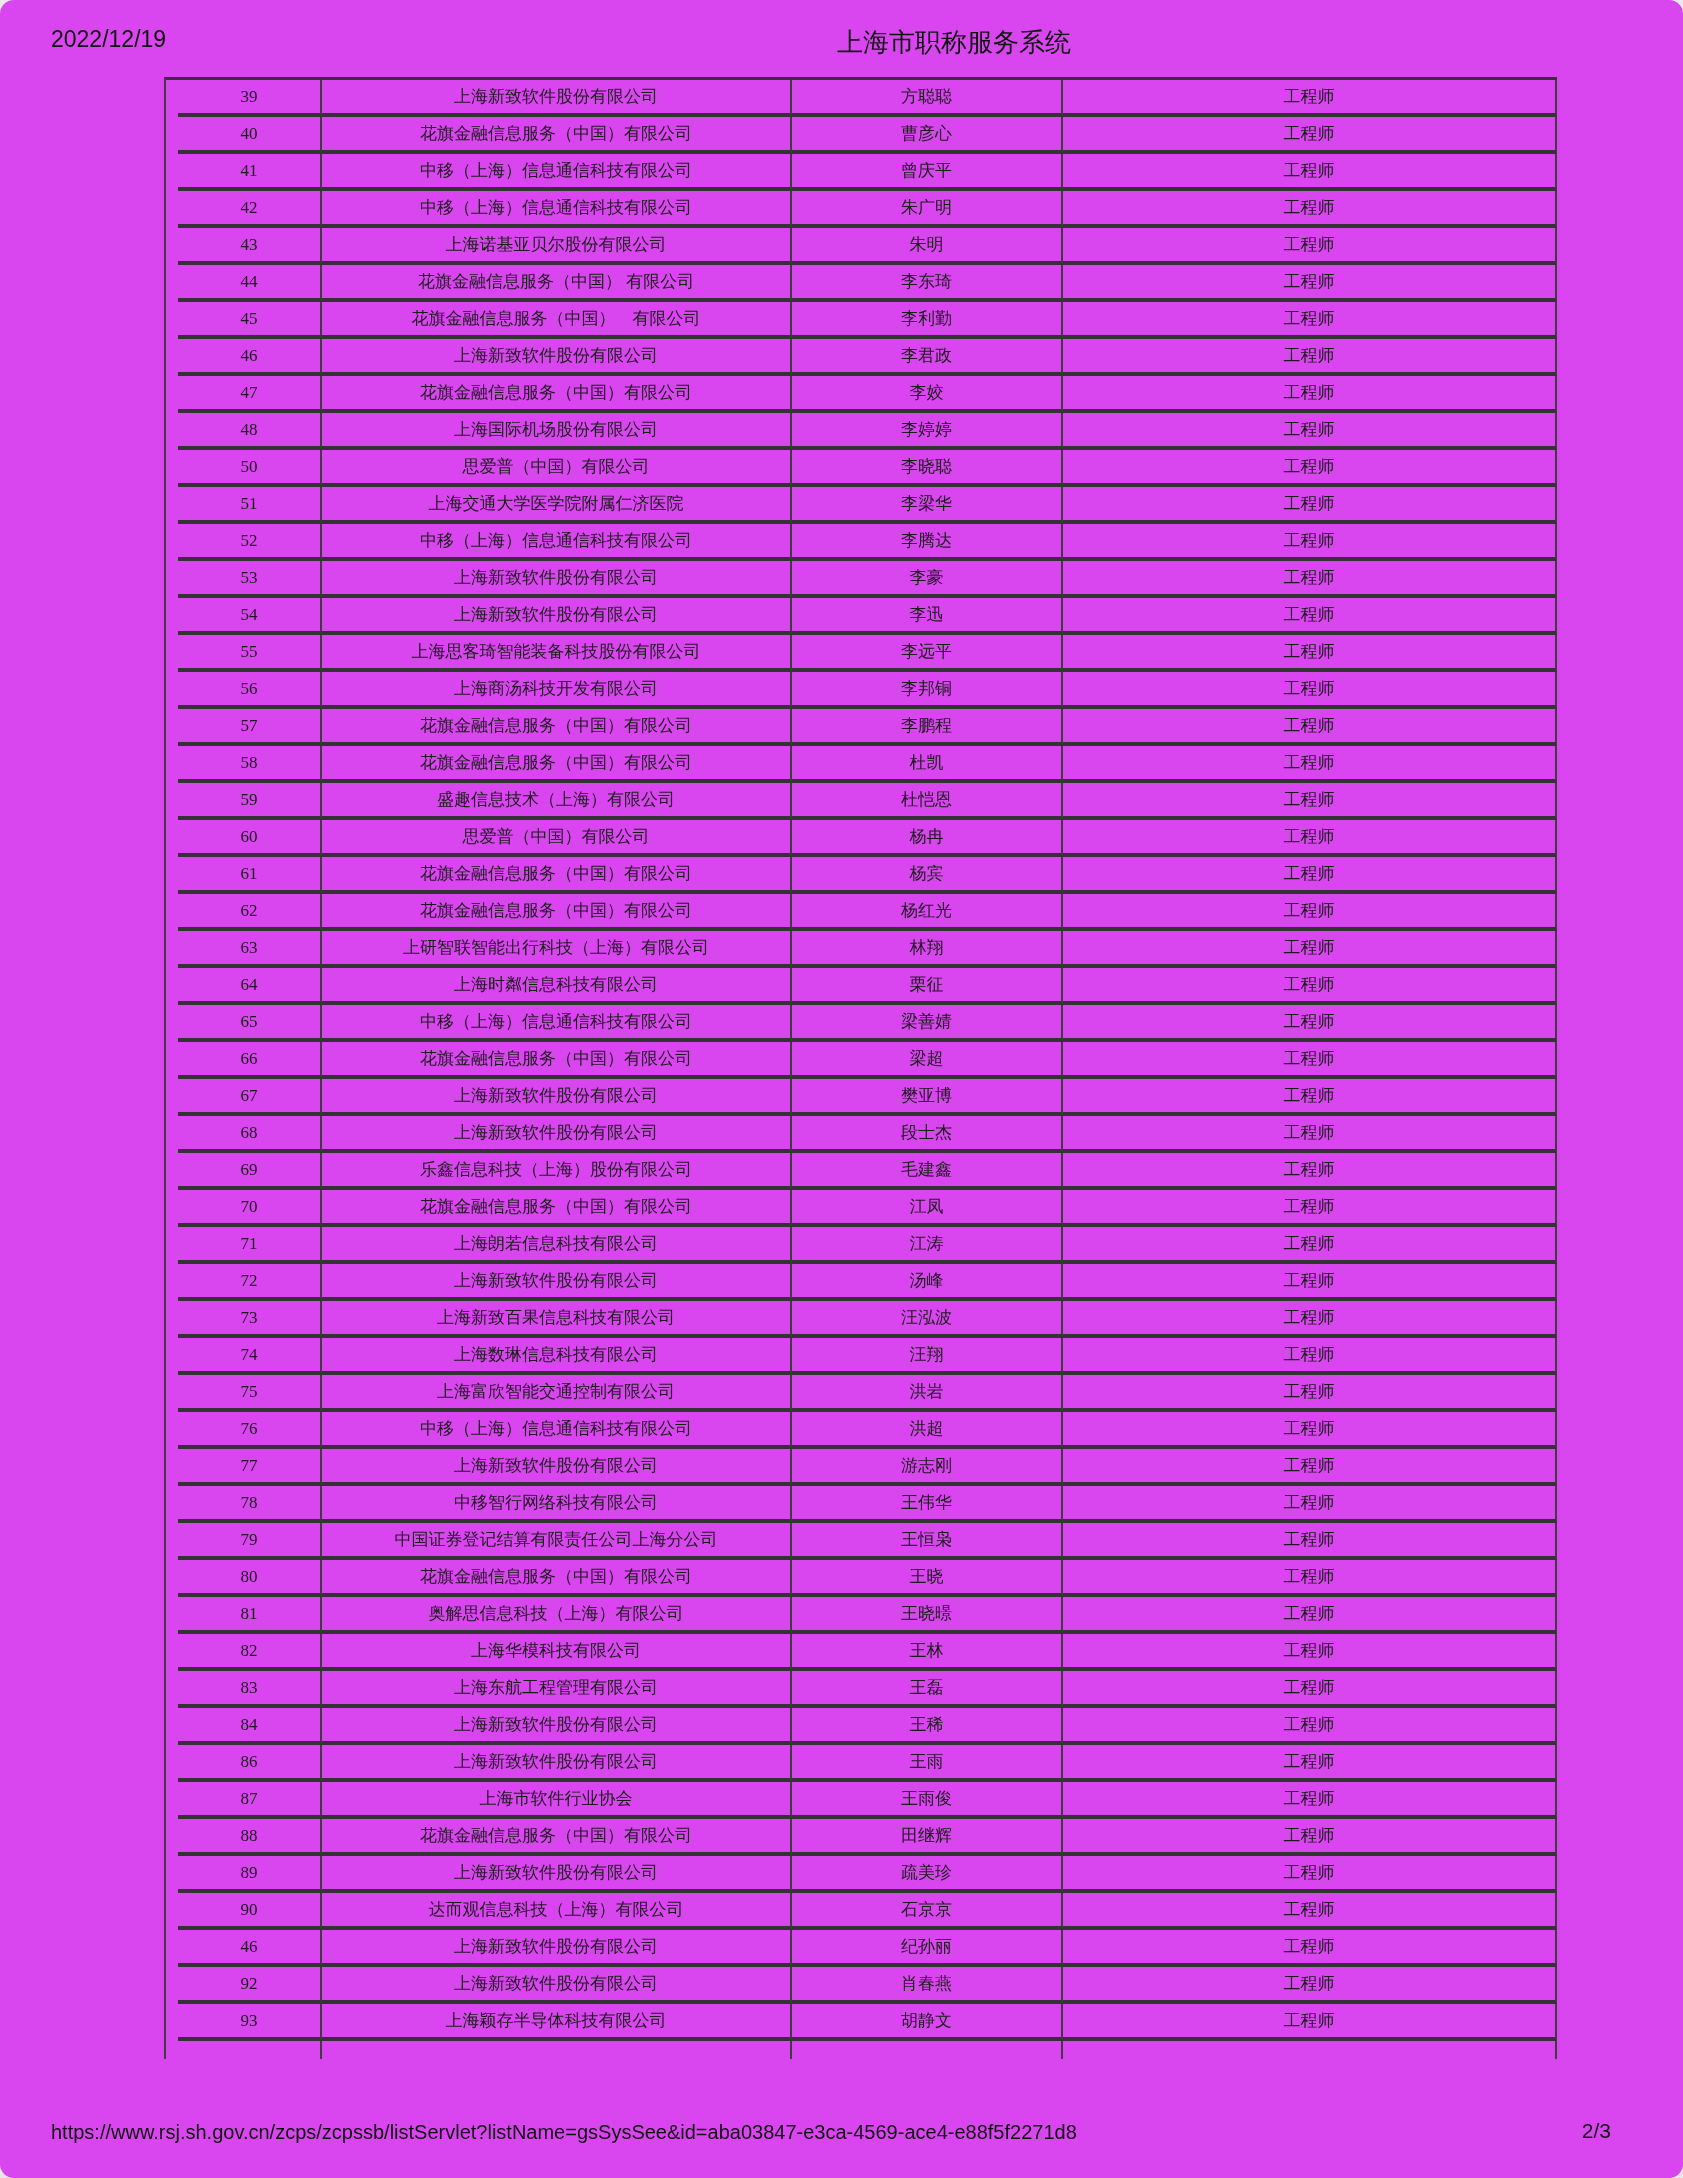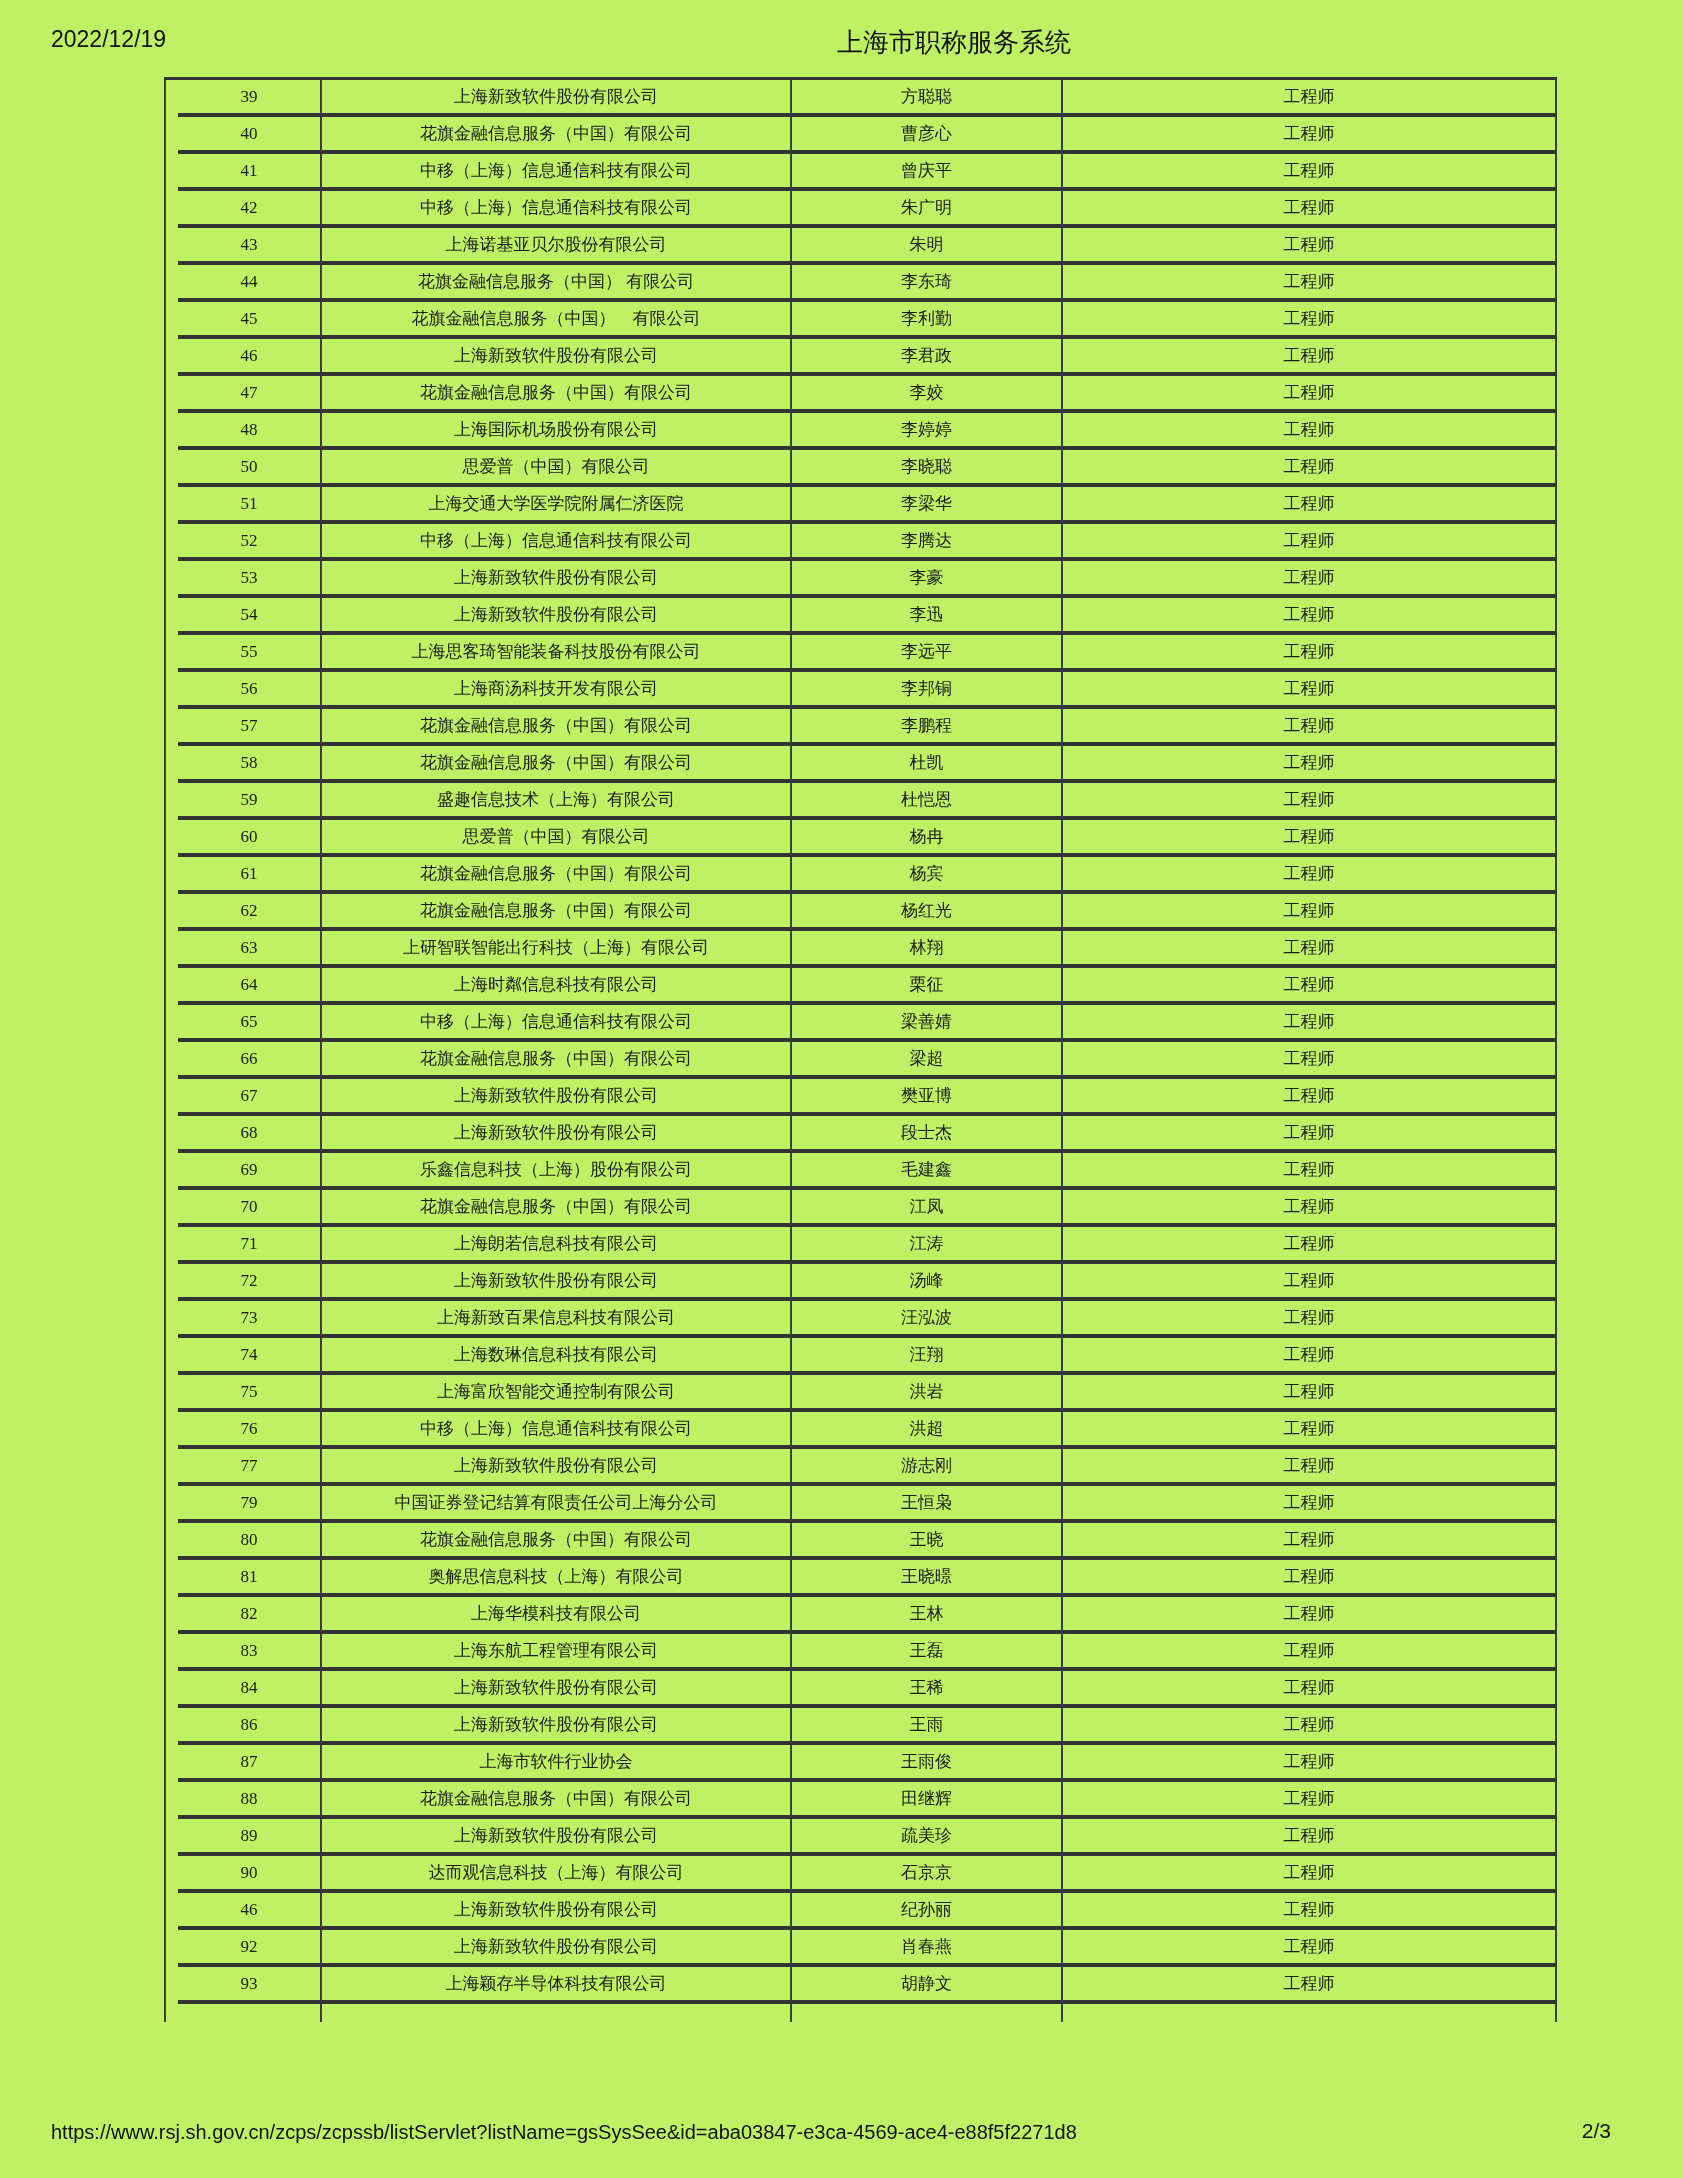--- a/index.html
+++ b/index.html
@@ -1,22 +1,23 @@
 <!DOCTYPE html>
 <html><head>
 <meta charset="utf-8">
 <style>
   html,body{margin:0;padding:0;background:#e9e9e9;}
   .page{
     position:relative;
     width:1683px;height:2178px;
-    background:#bef264;
+    background:#d946ef;
     overflow:hidden;
     font-family:"Liberation Serif", serif;
     color:#1c1c1c;
+    border-radius:14px;
   }
   .print-date{
     position:absolute;left:51px;top:26px;
     font-family:"Liberation Sans", sans-serif;
     font-size:23px;color:#111;
   }
   .print-title{
     position:absolute;left:837px;top:25px;
     font-family:"Liberation Sans", sans-serif;
     font-size:26px;color:#111;letter-spacing:0px;white-space:nowrap;
@@ -296,20 +297,26 @@
           <td class="col-name">洪超</td>
           <td class="col-title">工程师</td>
         </tr>
         <tr>
           <td class="col-no">77</td>
           <td class="col-company">上海新致软件股份有限公司</td>
           <td class="col-name">游志刚</td>
           <td class="col-title">工程师</td>
         </tr>
         <tr>
+          <td class="col-no">78</td>
+          <td class="col-company">中移智行网络科技有限公司</td>
+          <td class="col-name">王伟华</td>
+          <td class="col-title">工程师</td>
+        </tr>
+        <tr>
           <td class="col-no">79</td>
           <td class="col-company">中国证券登记结算有限责任公司上海分公司</td>
           <td class="col-name">王恒枭</td>
           <td class="col-title">工程师</td>
         </tr>
         <tr>
           <td class="col-no">80</td>
           <td class="col-company">花旗金融信息服务（中国）有限公司</td>
           <td class="col-name">王晓</td>
           <td class="col-title">工程师</td>

